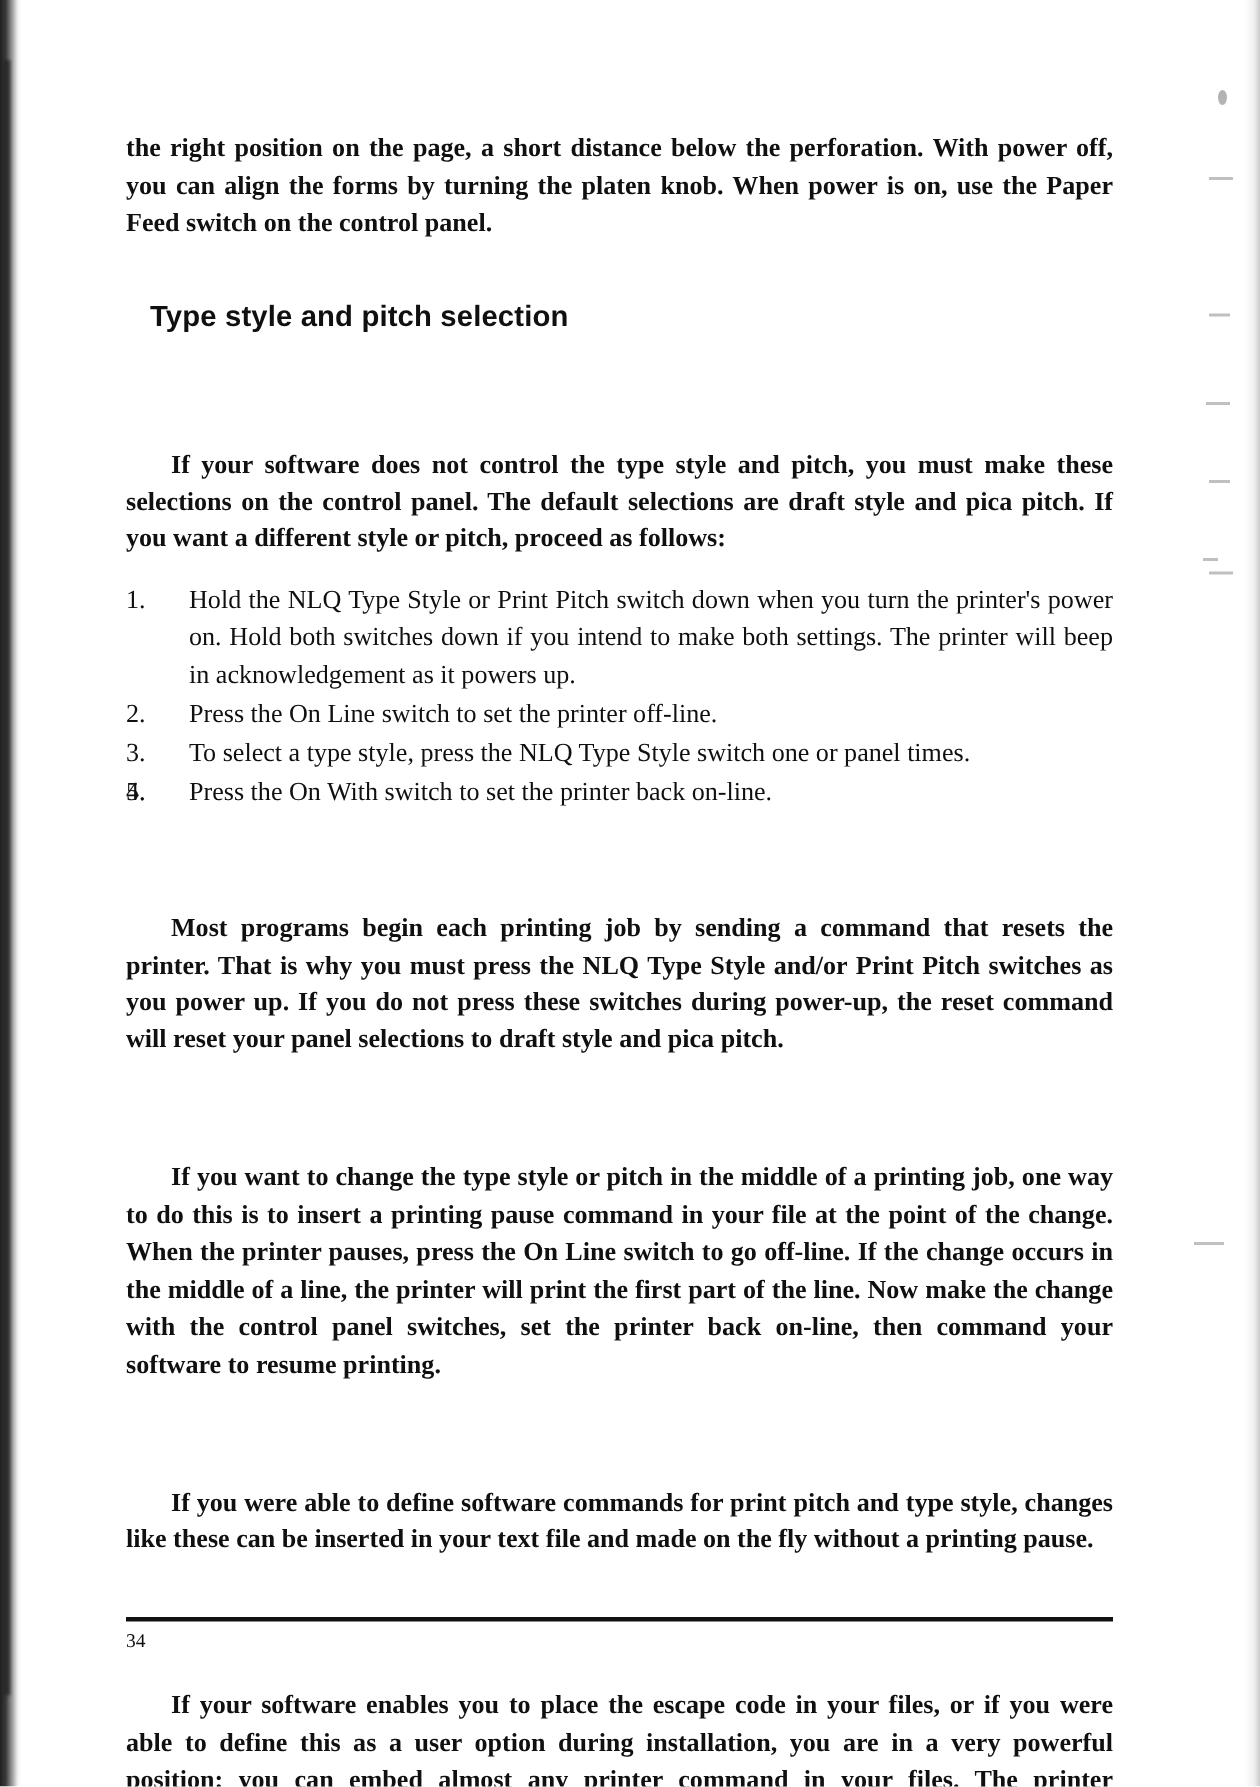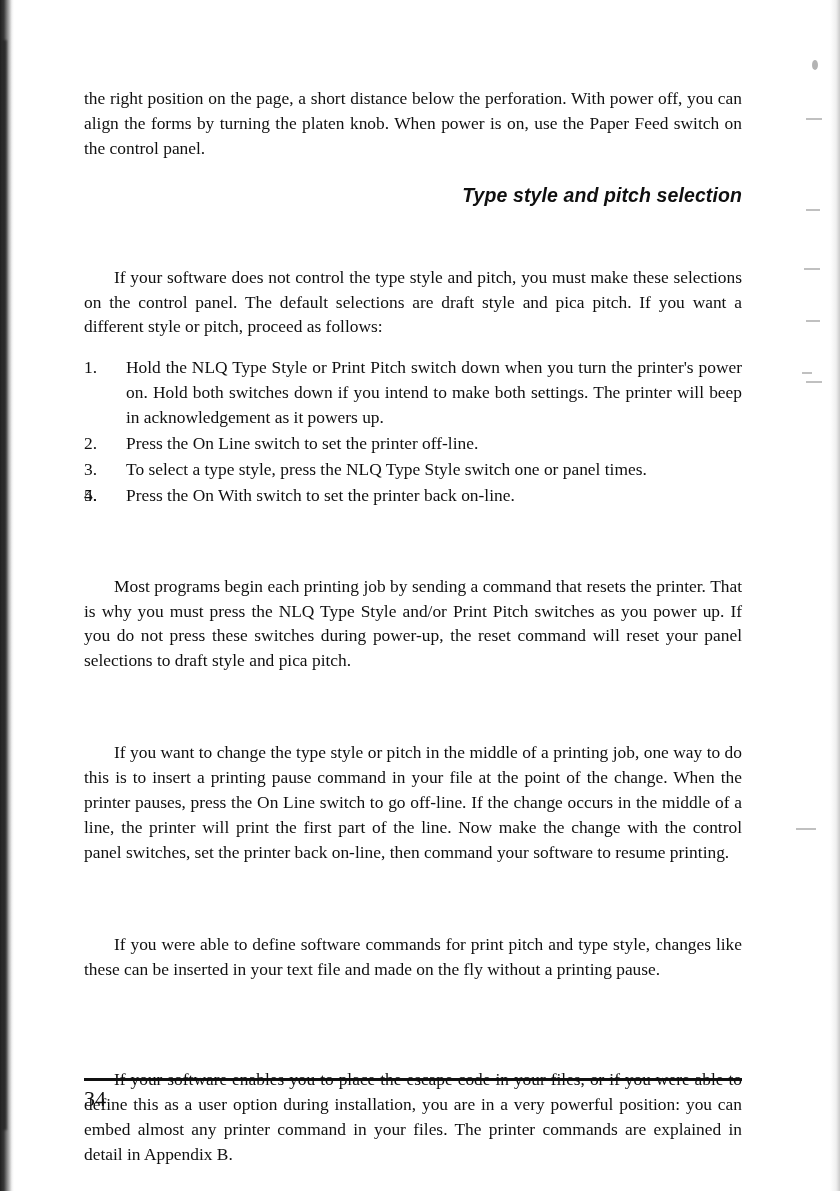--- a/index.html
+++ b/index.html
@@ -69,38 +69,37 @@
 
   p {
     margin: 0;
     font-size: 17.4px;
     line-height: 1.43;
     text-align: justify;
   }
 
   .para {
     margin-bottom: 2px;
+    font-weight: bold;
   }
   .indent {
     text-indent: 30px;
     margin-top: 44px;
   }
 
   .gap-small { height: 14px; }
   .gap-med { height: 21px; }
   .gap-large { height: 26px; }
 
   h2.section {
     font-family: "Liberation Sans", sans-serif;
-    font-style: italic;
     font-weight: bold;
     font-size: 19.5px;
-    margin: 0;
+    margin: 16px;
     letter-spacing: 0.1px;
-    text-align: right;
   }
 
   ol.steps {
     margin: 0;
     padding: 0;
     list-style: none;
   }
   ol.steps li {
     position: relative;
     padding-left: 42px;
@@ -122,21 +121,21 @@
     left: 84px;
     top: 1078px;
     width: 658px;
     height: 3px;
     background: #111;
   }
   .page-number {
     position: absolute;
     left: 84px;
     top: 1086px;
-    font-size: 22px;
+    font-size: 13px;
     font-family: "Liberation Serif", serif;
   }
 
   
   .margin-mark {
     position: absolute;
     background: #b5b5b5;
     height: 2px;
     opacity: 0.85;
   }

